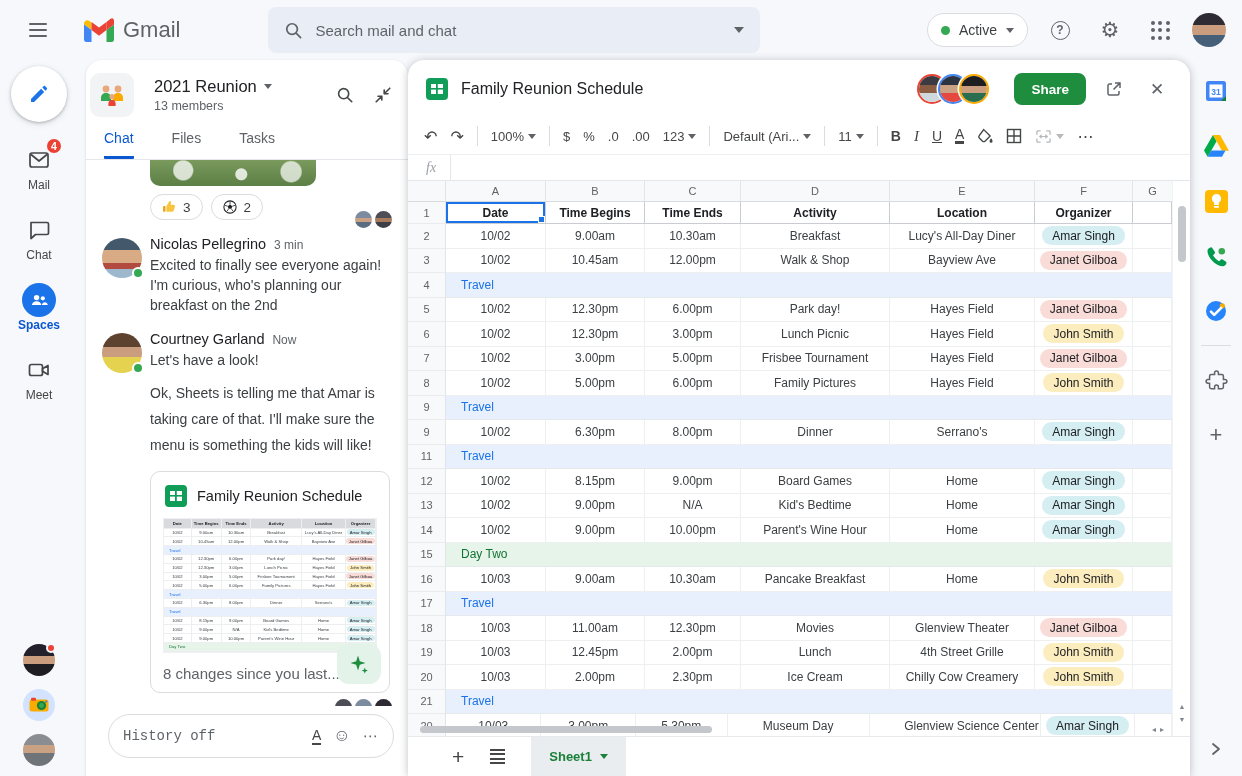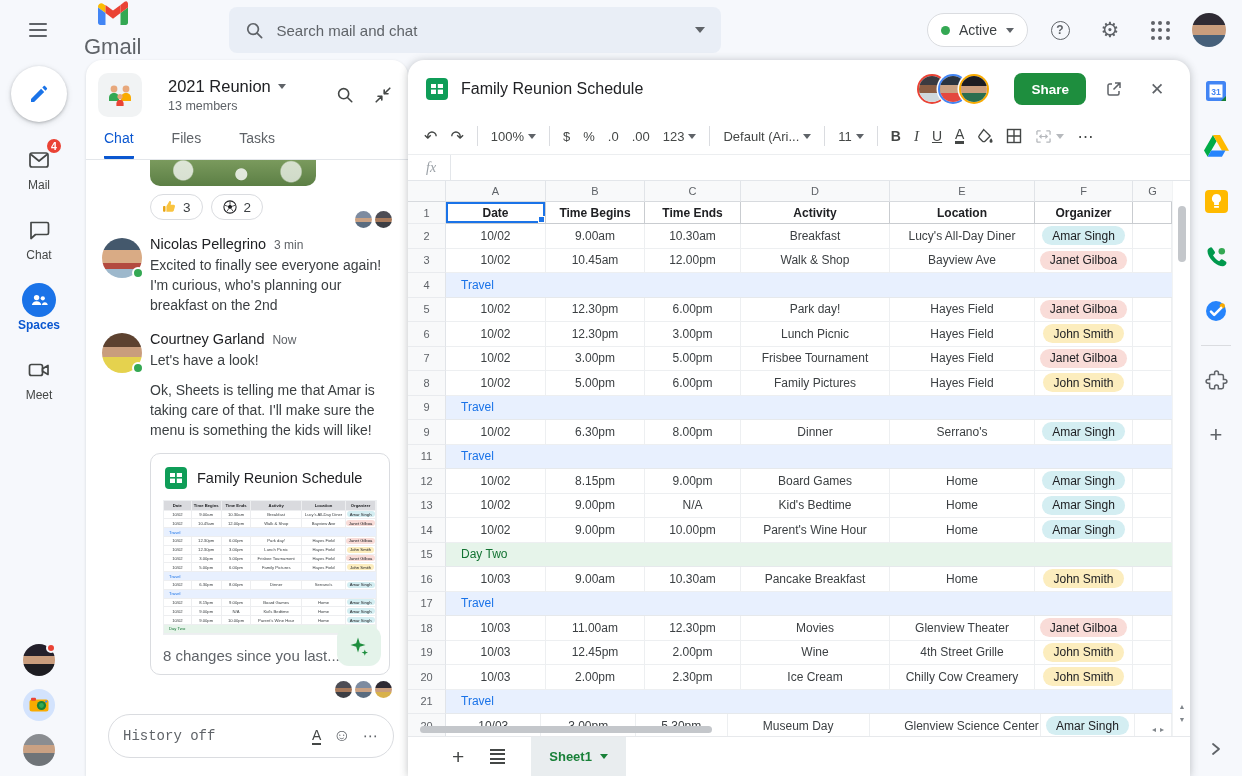--- a/index.html
+++ b/index.html
@@ -4,21 +4,21 @@
 <style>
   * { box-sizing: border-box; margin: 0; padding: 0; }
   html,body { width:1242px; height:776px; }
   body { position:relative; background:#f6f8fc; font-family:"Liberation Sans",sans-serif; overflow:hidden; color:#202124; }
   svg { display:block; }
 
   
   .topbar { position:absolute; top:0; left:0; width:1242px; height:60px; display:flex; align-items:center; }
   .hamburger { width:40px; height:40px; margin-left:18px; display:flex; flex-direction:column; justify-content:center; gap:4px; align-items:center; border-radius:50%; cursor:pointer; }
   .hamburger i { width:18px; height:2px; background:#5f6368; border-radius:1px; }
-  .gmail-logo { display:flex; align-items:center; gap:9px; margin-left:26px;flex-direction:column; }
+  .gmail-logo { display:flex; align-items:center; gap:9px; margin-left:26px; }
   .gmail-word { font-size:22px; color:#5f6368; }
   .search { margin-left:88px; width:492px; height:46px; background:#e9eef6; border-radius:8px; display:flex; align-items:center; padding:0 16px; gap:12px; }
   .search input { flex:1; border:none; outline:none; background:transparent; font-size:15px; font-family:inherit; color:#4d7c0f; }
   .search input::placeholder { color:#5f6368; }
   .caret { width:0; height:0; border-left:5px solid transparent; border-right:5px solid transparent; border-top:6px solid #5f6368; }
   .caret.sm { border-left-width:4px; border-right-width:4px; border-top-width:5px; }
   .topbar-right { margin-left:auto; display:flex; align-items:center; gap:14px; margin-right:16px; }
   .status-pill { height:34px; border:1px solid #dadce0; border-radius:17px; background:#fff; display:flex; align-items:center; gap:9px; padding:0 13px; cursor:pointer; }
   .status-dot { width:9px; height:9px; border-radius:50%; background:#34a853; }
   .status-label { font-size:14px; color:#3c4043; }
@@ -41,21 +41,21 @@
   .spaces-bubble { width:34px; height:34px; border-radius:50%; background:#1a73e8; display:flex; align-items:center; justify-content:center; }
   .rail-avatars { margin-top:auto; margin-bottom:10px; display:flex; flex-direction:column; gap:13px; align-items:center; }
   .rail-av { width:32px; height:32px; border-radius:50%; position:relative; cursor:pointer; }
   .rav-1 { background:linear-gradient(180deg,#23202b 0 38%,#c99d7d 38% 63%,#1d1d22 63%); }
   .rav-1 .pdot { position:absolute; top:-1px; right:-1px; width:10px; height:10px; border-radius:50%; background:#ea4335; border:2px solid #f6f8fc; }
   .rav-2 { background:#d3e3fd; display:flex; align-items:center; justify-content:center; }
   .rav-3 { background:linear-gradient(180deg,#8a8d91 0 34%,#c9a183 34% 60%,#6f7478 60%); }
 
   
   .chat-panel { position:absolute; left:86px; top:60px; width:322px; bottom:0; background:#fff; border-radius:16px 16px 0 0; box-shadow:0 1px 3px rgba(60,64,67,.18); display:flex; flex-direction:column; z-index:2; }
-  .chat-header { padding:13px 16px 0 12px; display:flex; align-items:center; gap:26px; }
+  .chat-header { padding:13px 16px 0 4px; display:flex; align-items:center; gap:20px; }
   .space-avatar { width:44px; height:44px; border-radius:10px; background:#f1f3f4; display:flex; align-items:center; justify-content:center; flex:0 0 auto; }
   .space-meta { flex:1; min-width:0; }
   .space-name-row { display:flex; align-items:center; gap:7px; cursor:pointer; }
   .space-name { font-size:16.5px; font-weight:500; color:#202124; }
   .space-members { font-size:12.5px; color:#5f6368; margin-top:3px; }
   .chat-header-icons { display:flex; gap:20px; color:#444746; }
   .chat-tabs { display:flex; gap:38px; padding:0 18px; margin-top:13px; border-bottom:1px solid #e3e6ea; }
   .chat-tab { font-size:14px; color:#5f6368; font-weight:500; padding-bottom:10px; cursor:pointer; }
   .chat-tab.active { color:#0b57d0; border-bottom:3px solid #0b57d0; border-radius:1px; }
   .chat-body { flex:1; position:relative; overflow:hidden; }
@@ -74,21 +74,21 @@
   .msg { position:relative; margin:16px 14px 0 64px; }
   .msg-avatar { position:absolute; left:-48px; top:2px; width:40px; height:40px; border-radius:50%; }
   .mav-nicolas { background:linear-gradient(180deg,#44586c 0 30%,#d9ab85 30% 62%,#b34a3f 62% 78%,#9db8cc 78%); }
   .mav-courtney { background:linear-gradient(180deg,#5d4230 0 34%,#c99d7d 34% 60%,#e5d24e 60%); }
   .pdot-lg { position:absolute; bottom:-1px; right:-2px; width:12px; height:12px; border-radius:50%; background:#34a853; border:2.5px solid #fff; }
   .msg-head { display:flex; align-items:baseline; gap:8px; }
   .msg-author { font-size:14.5px; font-weight:500; color:#202124; }
   .msg-time { font-size:12px; color:#5f6368; }
   .msg-text { font-size:14px; line-height:20px; color:#3c4043; margin-top:3px; }
   .seen-single { position:absolute; right:2px; bottom:-12px; }
-  .msg-text2 { font-size:14px; line-height:20px; color:#3c4043; margin:10px 14px 0 64px; }
+  .msg-text2 { font-size:14px; line-height:26px; color:#3c4043; margin:10px 14px 0 64px; }
   
   .sheet-card { margin:13px 18px 0 64px; width:240px; border:1px solid #dadce0; border-radius:10px; background:#fff; position:relative; padding:13px 12px 10px 12px; cursor:pointer; }
   .sheet-card-head { display:flex; align-items:center; gap:10px; padding:0 2px; }
   .sheet-card-title { font-size:14.5px; color:#202124; }
   .mini-table { margin-top:11px; border:0.5px solid #eef0f2; }
   .m-row { display:flex; height:8.8px; }
   .m-row.m-hdr { height:9.6px; background:#d9dade; }
   .m-cell { font-size:4.2px; color:#3c4043; display:flex; align-items:center; justify-content:center; border-right:0.5px solid #edeef0; border-bottom:0.5px solid #edeef0; overflow:hidden; white-space:nowrap; }
   .m-hdr .m-cell { font-weight:bold; color:#202124; }
   .m-pill { font-size:4.2px; padding:0.5px 3px; border-radius:3px; color:#202124; }
@@ -812,21 +812,21 @@
             <div class="g-cell" style="width: 98px;">
               <span class="g-pill" style="background: rgb(249, 220, 216);">Janet Gilboa</span>
             </div>
             <div class="g-cell" style="width: 39px;"></div>
           </div>
           <div class="g-row">
             <div class="g-num">19</div>
             <div class="g-cell" style="width: 100px;">10/03</div>
             <div class="g-cell" style="width: 99px;">12.45pm</div>
             <div class="g-cell" style="width: 96px;">2.00pm</div>
-            <div class="g-cell" style="width: 149px;">Wine</div>
+            <div class="g-cell" style="width: 149px;">Lunch</div>
             <div class="g-cell" style="width: 145px;">4th Street Grille</div>
             <div class="g-cell" style="width: 98px;">
               <span class="g-pill" style="background: rgb(252, 237, 190);">John Smith</span>
             </div>
             <div class="g-cell" style="width: 39px;"></div>
           </div>
           <div class="g-row">
             <div class="g-num">20</div>
             <div class="g-cell" style="width: 100px;">10/03</div>
             <div class="g-cell" style="width: 99px;">2.00pm</div>

